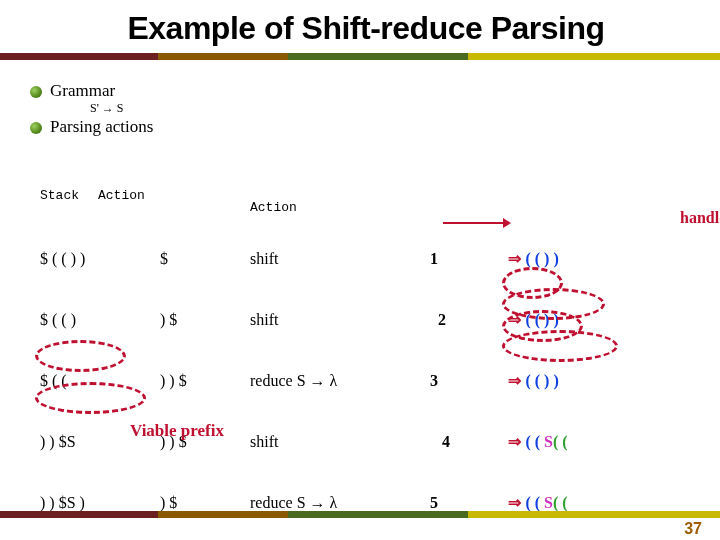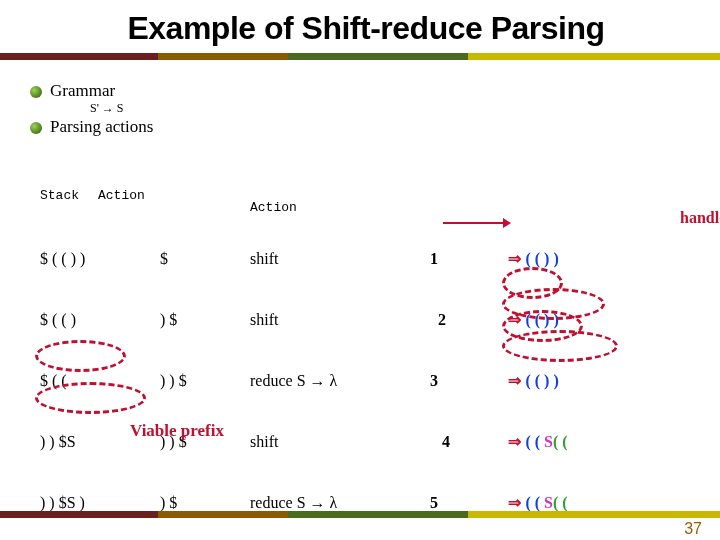--- a/index.html
+++ b/index.html
@@ -20,21 +20,21 @@
   }
   .stripe{height:7px;width:100%;display:flex;}
   .stripe .seg{height:100%;}
   .seg-1{width:22%;background:#6b1f1f;}
   .seg-2{width:18%;background:#8a5a00;}
   .seg-3{width:25%;background:#4a6b1f;}
   .seg-4{width:35%;background:#c8b800;}
   .stripe.bottom{position:absolute;left:0;right:0;bottom:22px;}
   .pagenum{
     position:absolute;right:18px;bottom:2px;
-    font-weight:normal;color:#a05a00;font-size:16px;
+    font-weight:bold;color:#a05a00;font-size:16px;
   }
 
   .content{
     position:absolute;
     left:30px;top:80px;
     width:670px;height:410px;
     font-size:15px;
     line-height:1.25;
   }
 

